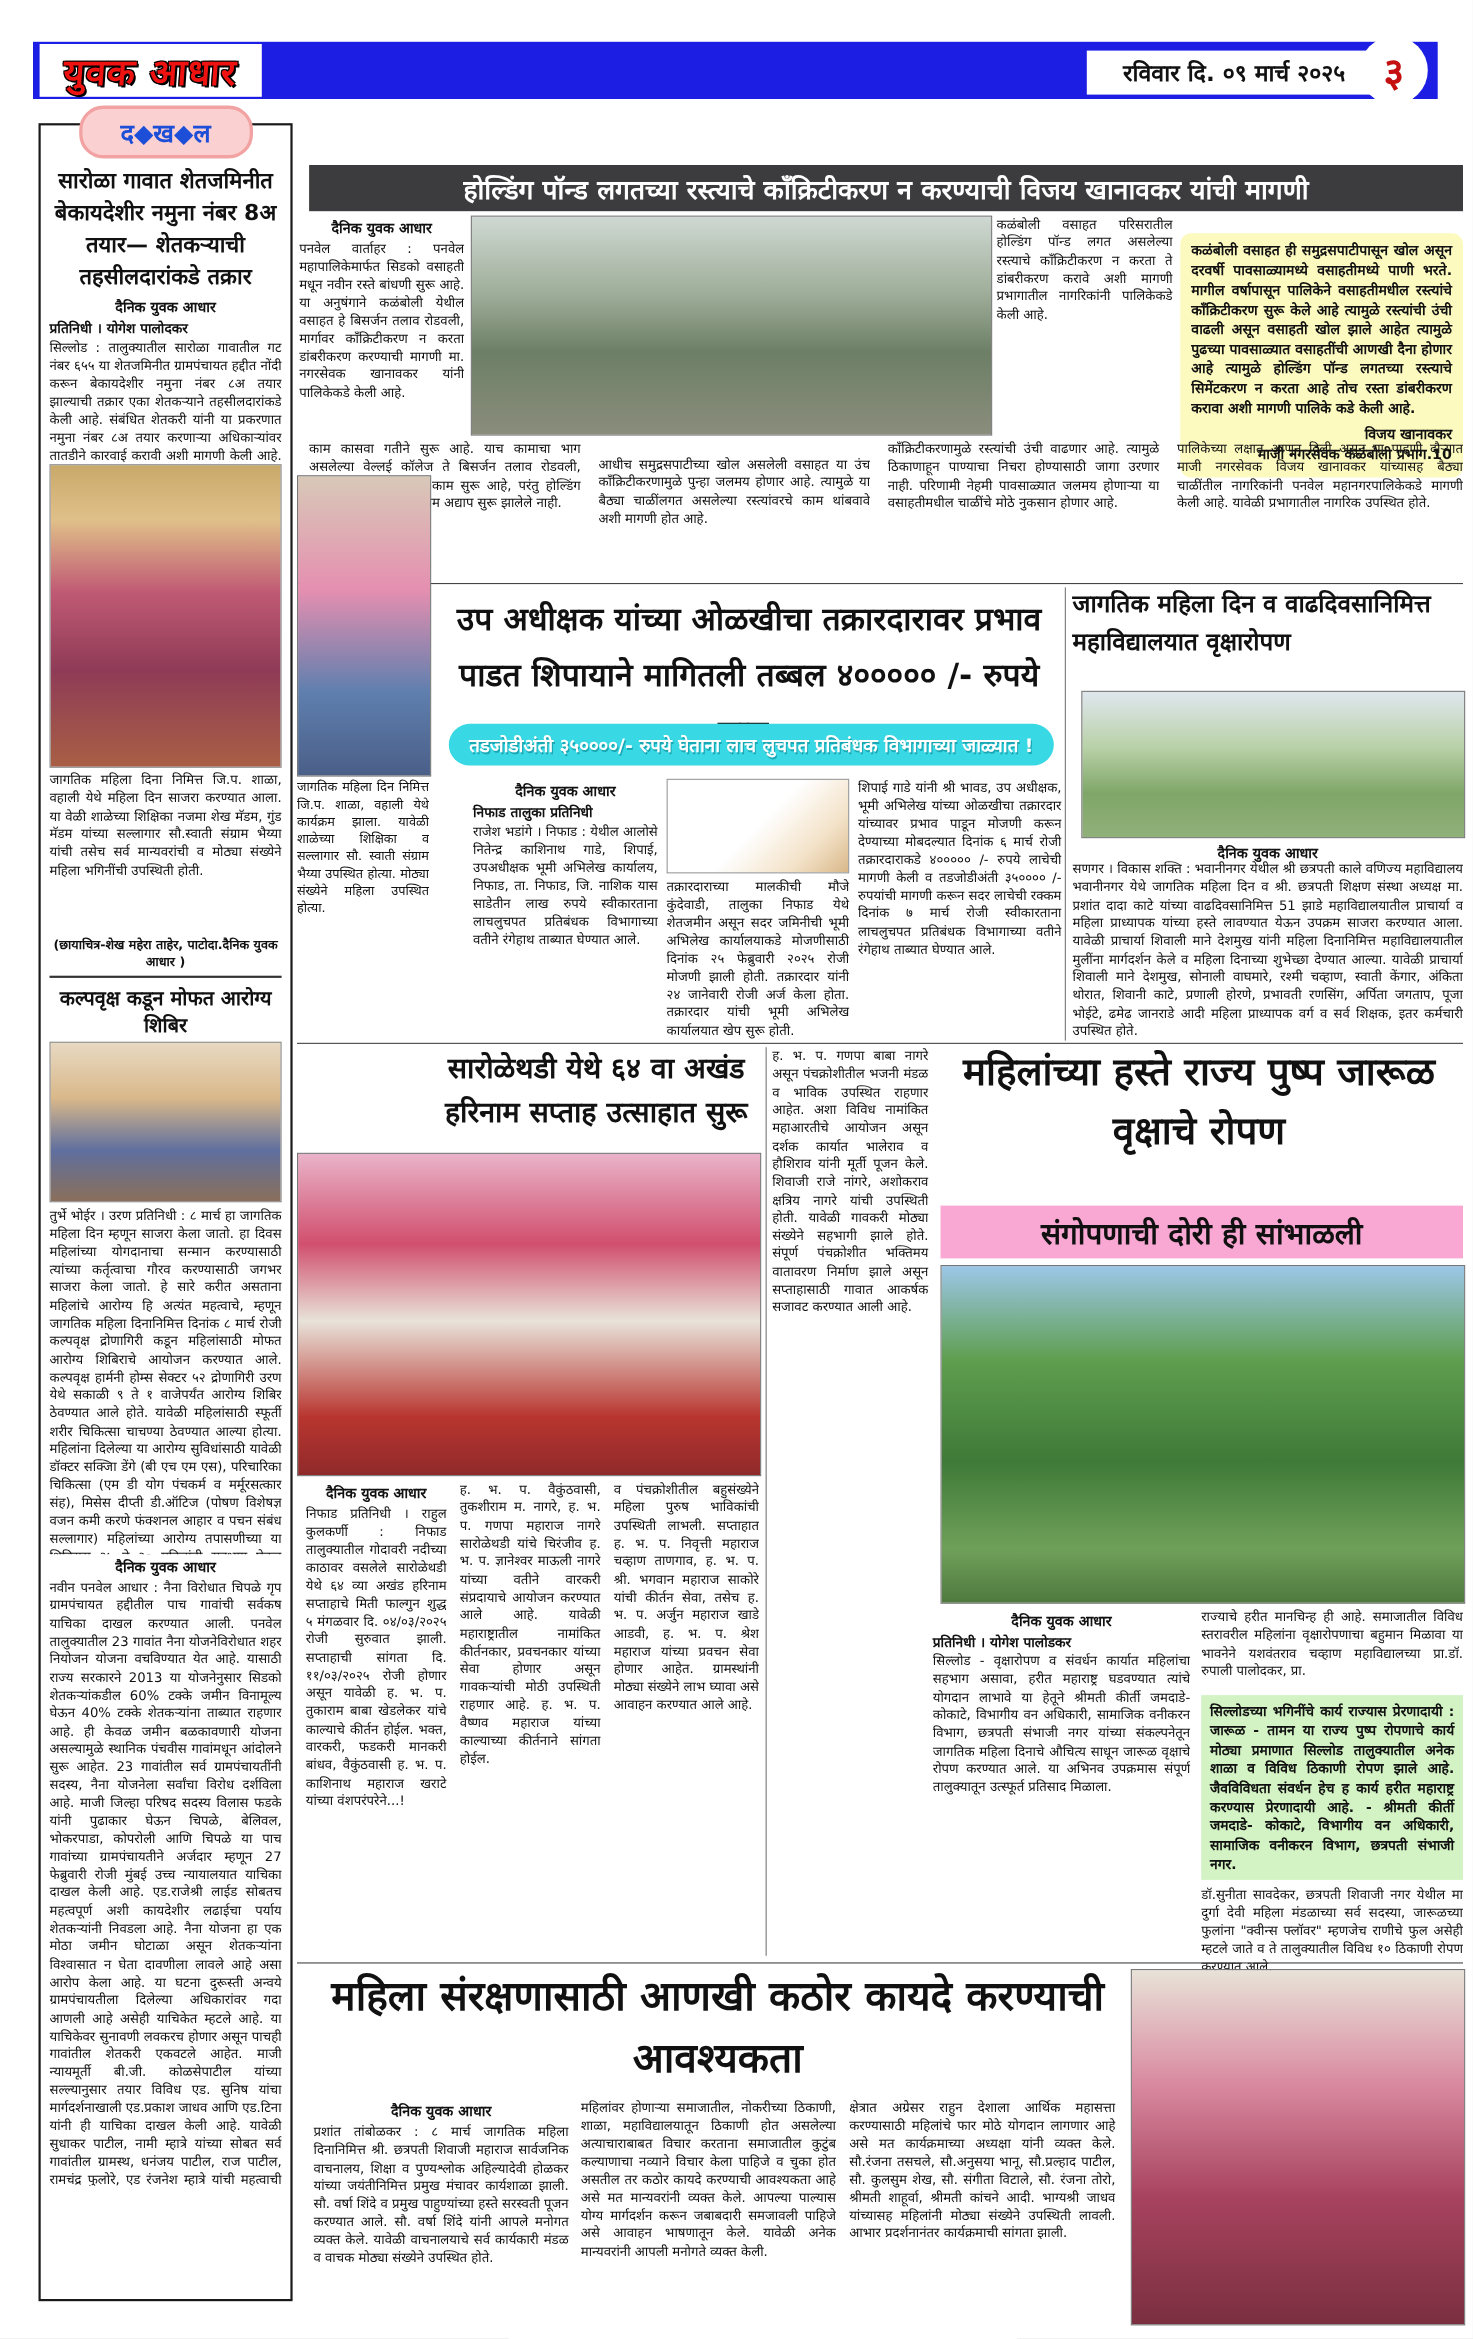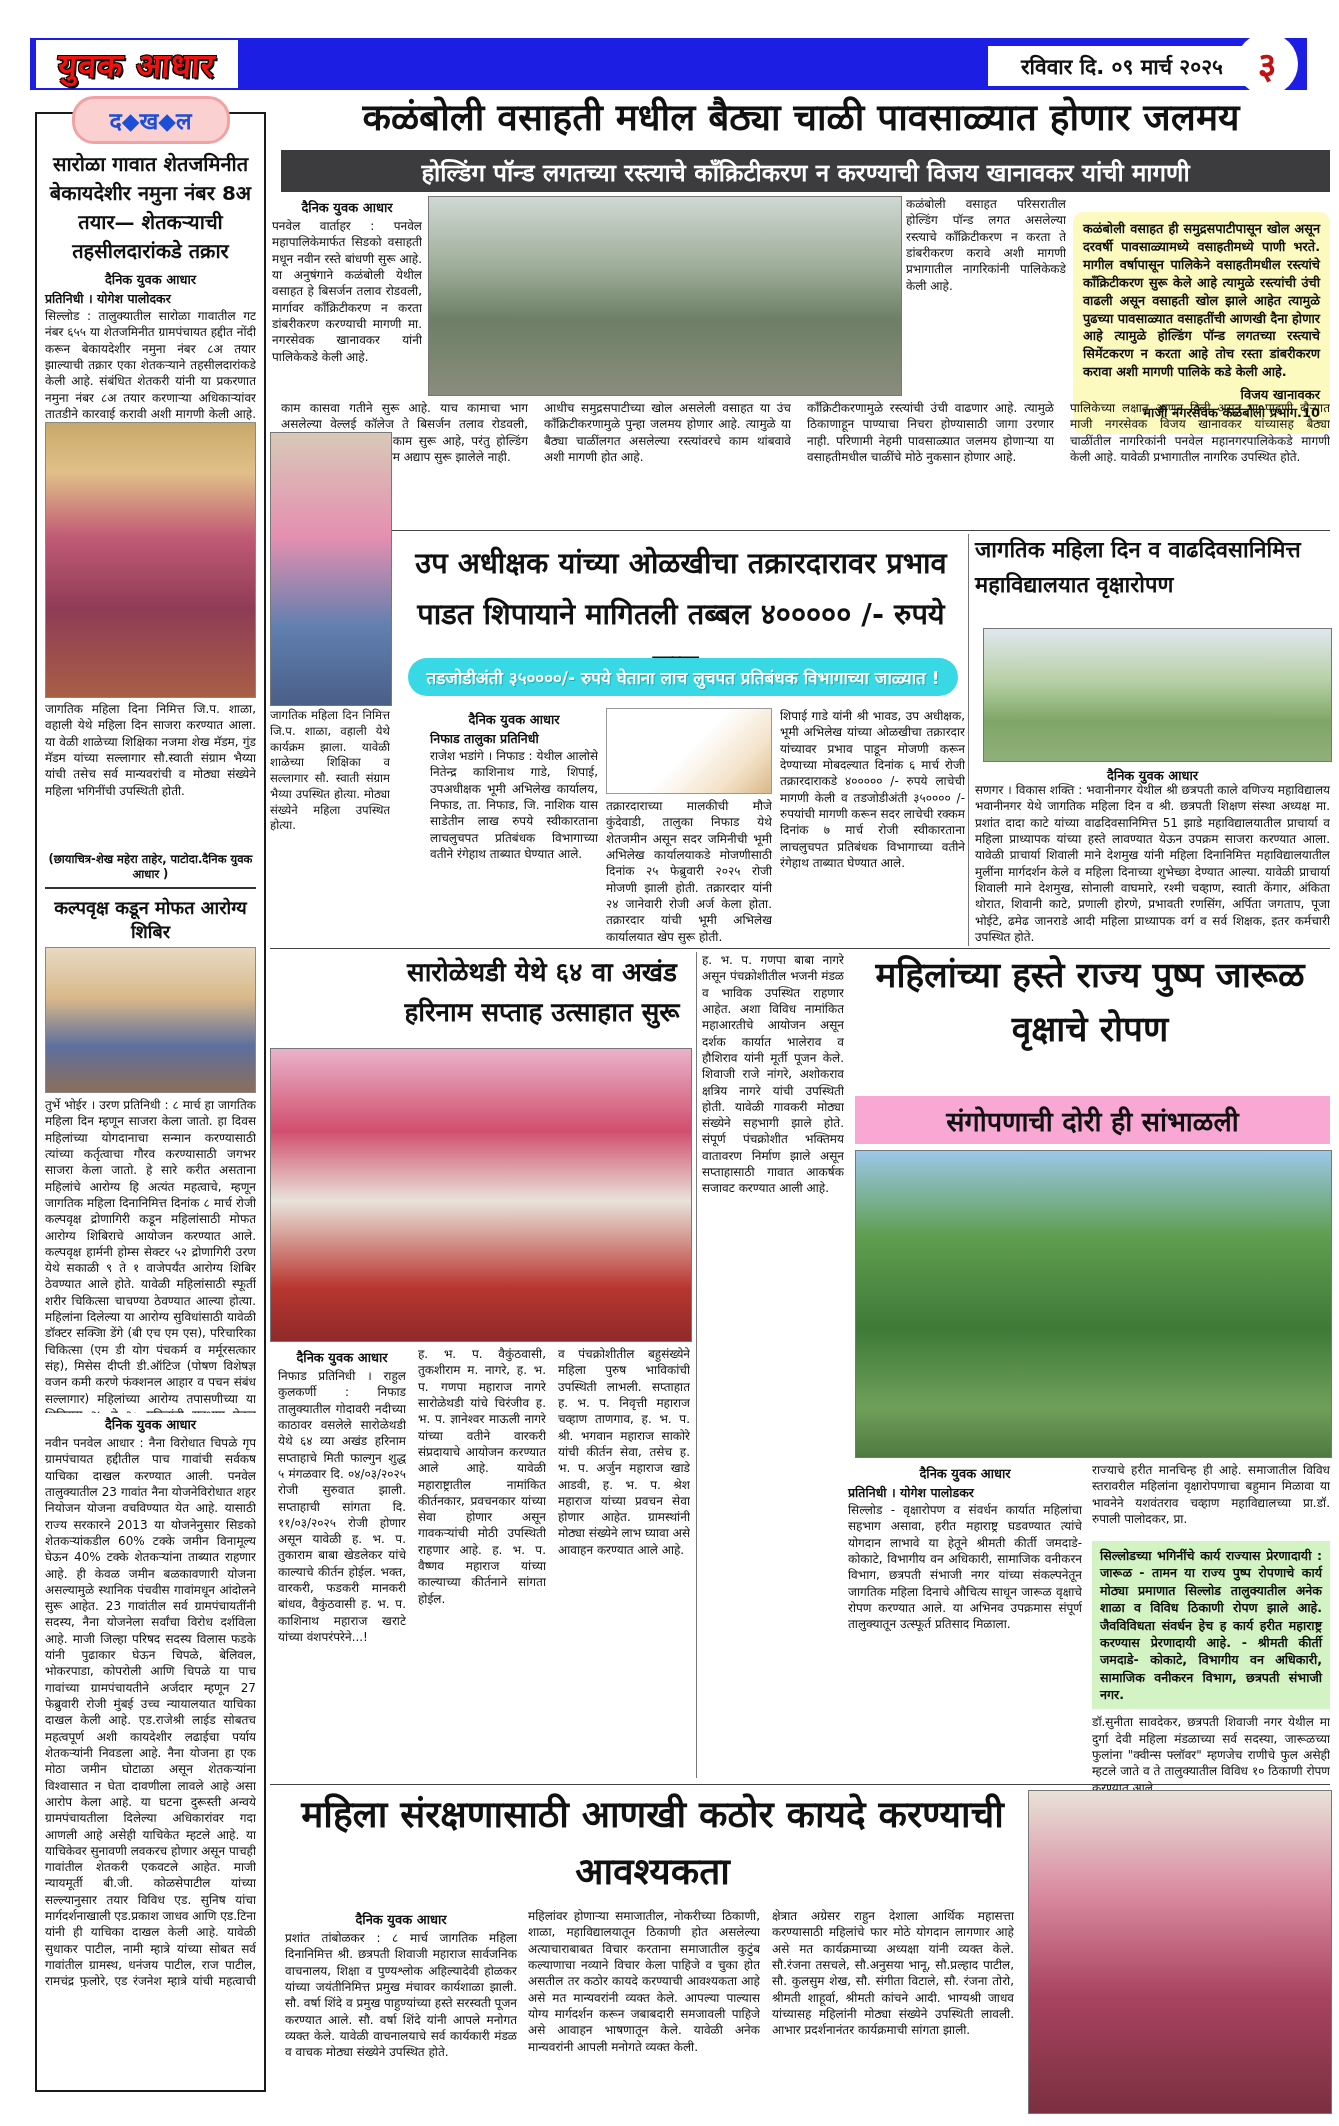--- a/index.html
+++ b/index.html
@@ -116,39 +116,38 @@
     <p class="body-t lc-cap">जागतिक महिला दिना निमित्त जि.प. शाळा, वहाली येथे महिला दिन साजरा करण्यात आला. या वेळी शाळेच्या शिक्षिका नजमा शेख मॅडम, गुंड मॅडम यांच्या सल्लागार सौ.स्वाती संग्राम भैय्या यांची तसेच सर्व मान्यवरांची व मोठ्या संख्येने महिला भगिनींची उपस्थिती होती.</p>
     <div class="credit">(छायाचित्र-शेख महेरा ताहेर, पाटोदा.दैनिक युवक आधार )</div>
     <hr class="lc-rule">
     <div class="lc-h2">कल्पवृक्ष कडून मोफत आरोग्य शिबिर</div>
     <div class="ph ph-health"></div>
     <p class="body-t lc-body2">तुर्भे भोईर । उरण प्रतिनिधी : ८ मार्च हा जागतिक महिला दिन म्हणून साजरा केला जातो. हा दिवस महिलांच्या योगदानाचा सन्मान करण्यासाठी त्यांच्या कर्तृत्वाचा गौरव करण्यासाठी जगभर साजरा केला जातो. हे सारे करीत असताना महिलांचे आरोग्य हि अत्यंत महत्वाचे, म्हणून जागतिक महिला दिनानिमित्त दिनांक ८ मार्च रोजी कल्पवृक्ष द्रोणागिरी कडून महिलांसाठी मोफत आरोग्य शिबिराचे आयोजन करण्यात आले. कल्पवृक्ष हार्मनी होम्स सेक्टर ५२ द्रोणागिरी उरण येथे सकाळी ९ ते १ वाजेपर्यंत आरोग्य शिबिर ठेवण्यात आले होते. यावेळी महिलांसाठी स्फूर्ती शरीर चिकित्सा चाचण्या ठेवण्यात आल्या होत्या. महिलांना दिलेल्या या आरोग्य सुविधांसाठी यावेळी डॉक्टर सक्जिा डेंगे (बी एच एम एस), परिचारिका चिकित्सा (एम डी योग पंचकर्म व मर्मूरसत्कार संह), मिसेस दीप्ती डी.ऑटिज (पोषण विशेषज्ञ वजन कमी करणे फंक्शनल आहार व पचन संबंध सल्लागार) महिलांच्या आरोग्य तपासणीच्या या शिबिरास २५ ते ३० महिलांनी सहभाग घेऊन चिकित्सा करून घेतली. शिबिर यशस्वी करण्यासाठी श्रद्धा जाधव व कल्पवृक्ष द्रोणागिरी यांचे योगदान महत्वाचे आहे.</p>
     <div class="byline-c">दैनिक युवक आधार</div>
     <p class="body-t lc-body3">नवीन पनवेल आधार : नैना विरोधात चिपळे गृप ग्रामपंचायत हद्दीतील पाच गावांची सर्वकष याचिका दाखल करण्यात आली. पनवेल तालुक्यातील 23 गावांत नैना योजनेविरोधात शहर नियोजन योजना वचविण्यात येत आहे. यासाठी राज्य सरकारने 2013 या योजनेनुसार सिडको शेतकऱ्यांकडील 60% टक्के जमीन विनामूल्य घेऊन 40% टक्के शेतकऱ्यांना ताब्यात राहणार आहे. ही केवळ जमीन बळकावणारी योजना असल्यामुळे स्थानिक पंचवीस गावांमधून आंदोलने सुरू आहेत. 23 गावांतील सर्व ग्रामपंचायतींनी सदस्य, नैना योजनेला सर्वांचा विरोध दर्शविला आहे. माजी जिल्हा परिषद सदस्य विलास फडके यांनी पुढाकार घेऊन चिपळे, बेलिवल, भोकरपाडा, कोपरोली आणि चिपळे या पाच गावांच्या ग्रामपंचायतीने अर्जदार म्हणून 27 फेब्रुवारी रोजी मुंबई उच्च न्यायालयात याचिका दाखल केली आहे. एड.राजेश्री लाईड सोबतच महत्वपूर्ण अशी कायदेशीर लढाईचा पर्याय शेतकऱ्यांनी निवडला आहे. नैना योजना हा एक मोठा जमीन घोटाळा असून शेतकऱ्यांना विश्वासात न घेता दावणीला लावले आहे असा आरोप केला आहे. या घटना दुरूस्ती अन्वये ग्रामपंचायतीला दिलेल्या अधिकारांवर गदा आणली आहे असेही याचिकेत म्हटले आहे. या याचिकेवर सुनावणी लवकरच होणार असून पाचही गावांतील शेतकरी एकवटले आहेत. माजी न्यायमूर्ती बी.जी. कोळसेपाटील यांच्या सल्ल्यानुसार तयार विविध एड. सुनिष यांचा मार्गदर्शनाखाली एड.प्रकाश जाधव आणि एड.टिना यांनी ही याचिका दाखल केली आहे. यावेळी सुधाकर पाटील, नामी म्हात्रे यांच्या सोबत सर्व गावांतील ग्रामस्थ, धनंजय पाटील, राज पाटील, रामचंद्र फुलोरे, एड रंजनेश म्हात्रे यांची महत्वाची साथ लाभली आहे.</p>
   </div>
 
-  <div class="abs h-main">कळंबोली वसाहती मधील बैठ्या चाळी पावसाळ्यात होणार जलमय</div>
   <div class="abs subbar">होल्डिंग पॉन्ड लगतच्या रस्त्याचे काँक्रिटीकरण न करण्याची विजय खानावकर यांची मागणी</div>
   <div class="abs colA">
     <div class="byline-c">दैनिक युवक आधार</div>
     <p class="body-t" style="height:176px;">पनवेल वार्ताहर : पनवेल महापालिकेमार्फत सिडको वसाहती मधून नवीन रस्ते बांधणी सुरू आहे. या अनुषंगाने कळंबोली येथील वसाहत हे बिसर्जन तलाव रोडवली, मार्गावर काँक्रिटीकरण न करता डांबरीकरण करण्याची मागणी मा. नगरसेवक खानावकर यांनी पालिकेकडे केली आहे.</p>
   </div>
   <div class="ph-main"></div>
   <div class="abs colB">
     <p class="body-t" style="height:198px;">कळंबोली वसाहत परिसरातील होल्डिंग पॉन्ड लगत असलेल्या रस्त्याचे काँक्रिटीकरण न करता ते डांबरीकरण करावे अशी मागणी प्रभागातील नागरिकांनी पालिकेकडे केली आहे.</p>
   </div>
   <div class="abs quote-box">
     <p class="quote-t">कळंबोली वसाहत ही समुद्रसपाटीपासून खोल असून दरवर्षी पावसाळ्यामध्ये वसाहतीमध्ये पाणी भरते. मागील वर्षापासून पालिकेने वसाहतीमधील रस्त्यांचे काँक्रिटीकरण सुरू केले आहे त्यामुळे रस्त्यांची उंची वाढली असून वसाहती खोल झाले आहेत त्यामुळे पुढच्या पावसाळ्यात वसाहतींची आणखी दैना होणार आहे त्यामुळे होल्डिंग पॉन्ड लगतच्या रस्त्याचे सिमेंटकरण न करता आहे तोच रस्ता डांबरीकरण करावा अशी मागणी पालिके कडे केली आहे.</p>
     <p class="sig">विजय खानावकर</p>
     <p class="sig" style="margin-top:0;">माजी नगरसेवक कळंबोली प्रभाग.10</p>
   </div>
   <div class="abs rowcol" style="left:281px;">
     <p class="body-t" style="height:126px;">काम कासवा गतीने सुरू आहे. याच कामाचा भाग असलेल्या वेल्लई कॉलेज ते बिसर्जन तलाव रोडवली, मार्गावर काँक्रिटीकरणाचे काम सुरू आहे, परंतु होल्डिंग पॉन्ड लगतच्या रस्त्याचे काम अद्याप सुरू झालेले नाही.</p>
   </div>
-  <div class="abs rowcol" style="left:544px;">
+  <div class="abs rowcol" style="left:544px;margin-top:14px;">
     <p class="body-t" style="height:126px;">आधीच समुद्रसपाटीच्या खोल असलेली वसाहत या उंच काँक्रिटीकरणामुळे पुन्हा जलमय होणार आहे. त्यामुळे या बैठ्या चाळींलगत असलेल्या रस्त्यांवरचे काम थांबवावे अशी मागणी होत आहे.</p>
   </div>
   <div class="abs rowcol" style="left:807px;">
     <p class="body-t" style="height:126px;">काँक्रिटीकरणामुळे रस्त्यांची उंची वाढणार आहे. त्यामुळे ठिकाणाहून पाण्याचा निचरा होण्यासाठी जागा उरणार नाही. परिणामी नेहमी पावसाळ्यात जलमय होणाऱ्या या वसाहतीमधील चाळींचे मोठे नुकसान होणार आहे.</p>
   </div>
   <div class="abs rowcol" style="left:1070px;width:260px;">
     <p class="body-t" style="height:126px;">पालिकेच्या लक्षात आणून दिली असून या पाहणी दौऱ्यात माजी नगरसेवक विजय खानावकर यांच्यासह बैठ्या चाळींतील नागरिकांनी पनवेल महानगरपालिकेकडे मागणी केली आहे. यावेळी प्रभागातील नागरिक उपस्थित होते.</p>
   </div>
 
   <div class="hline" style="left:270px;top:530px;width:1060px;"></div>

